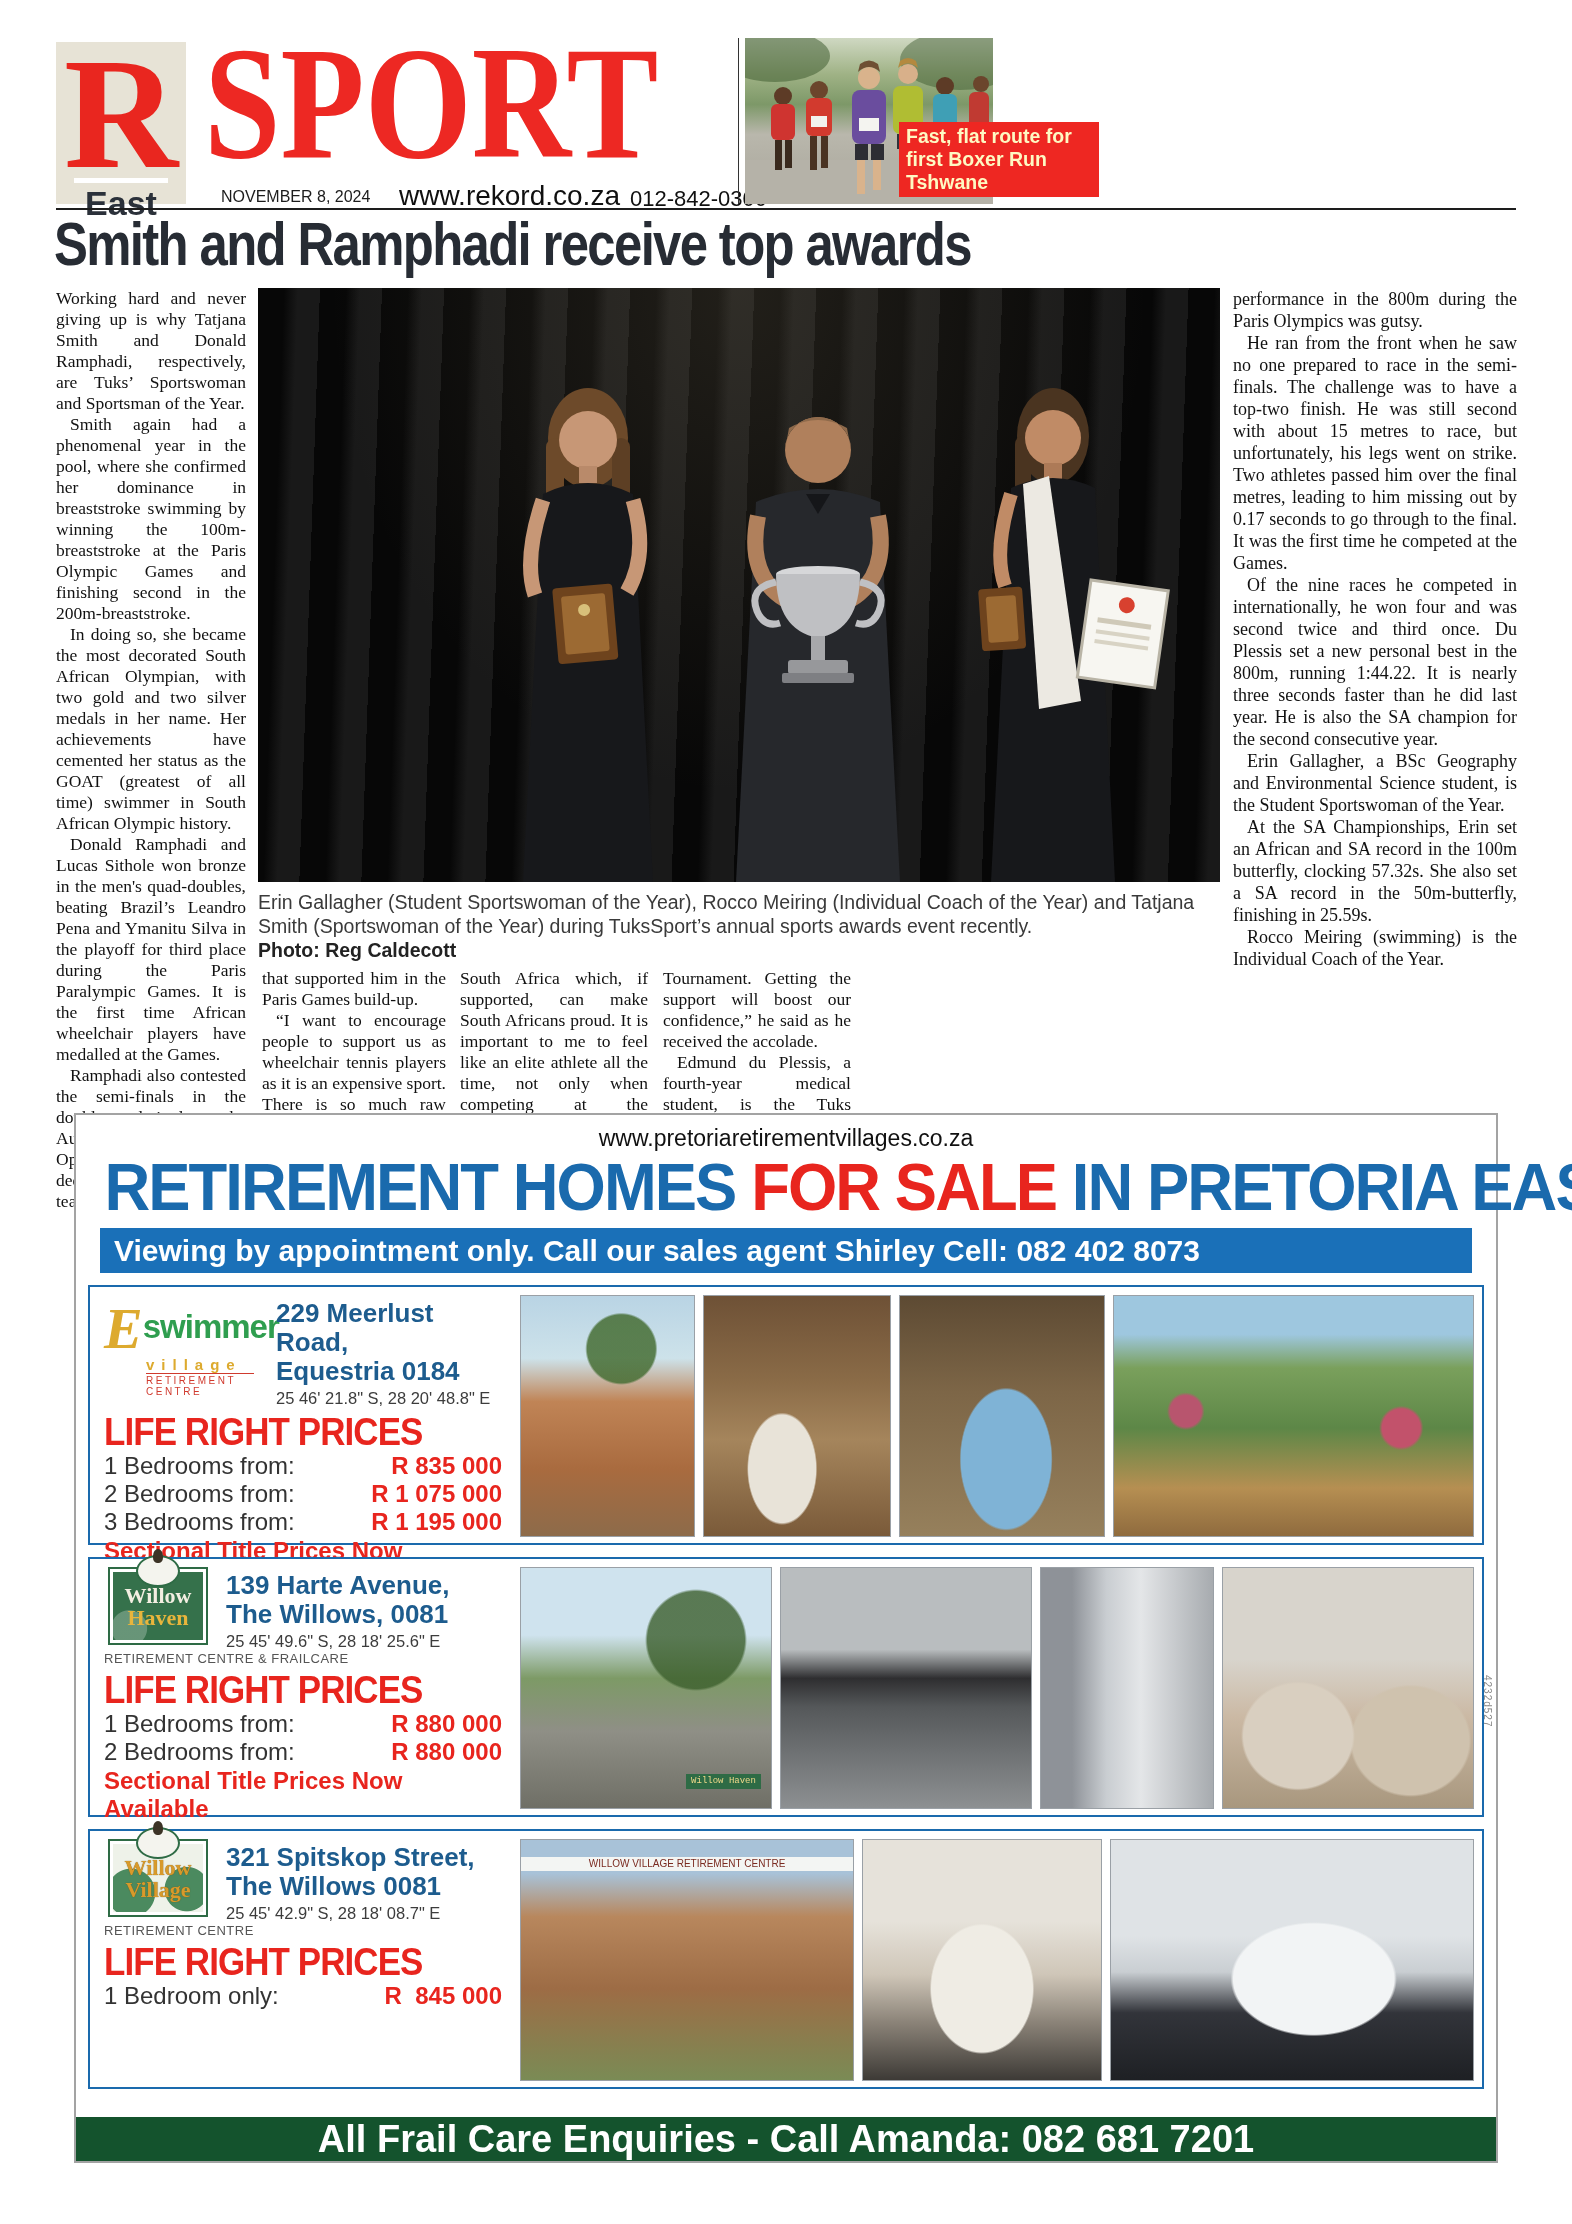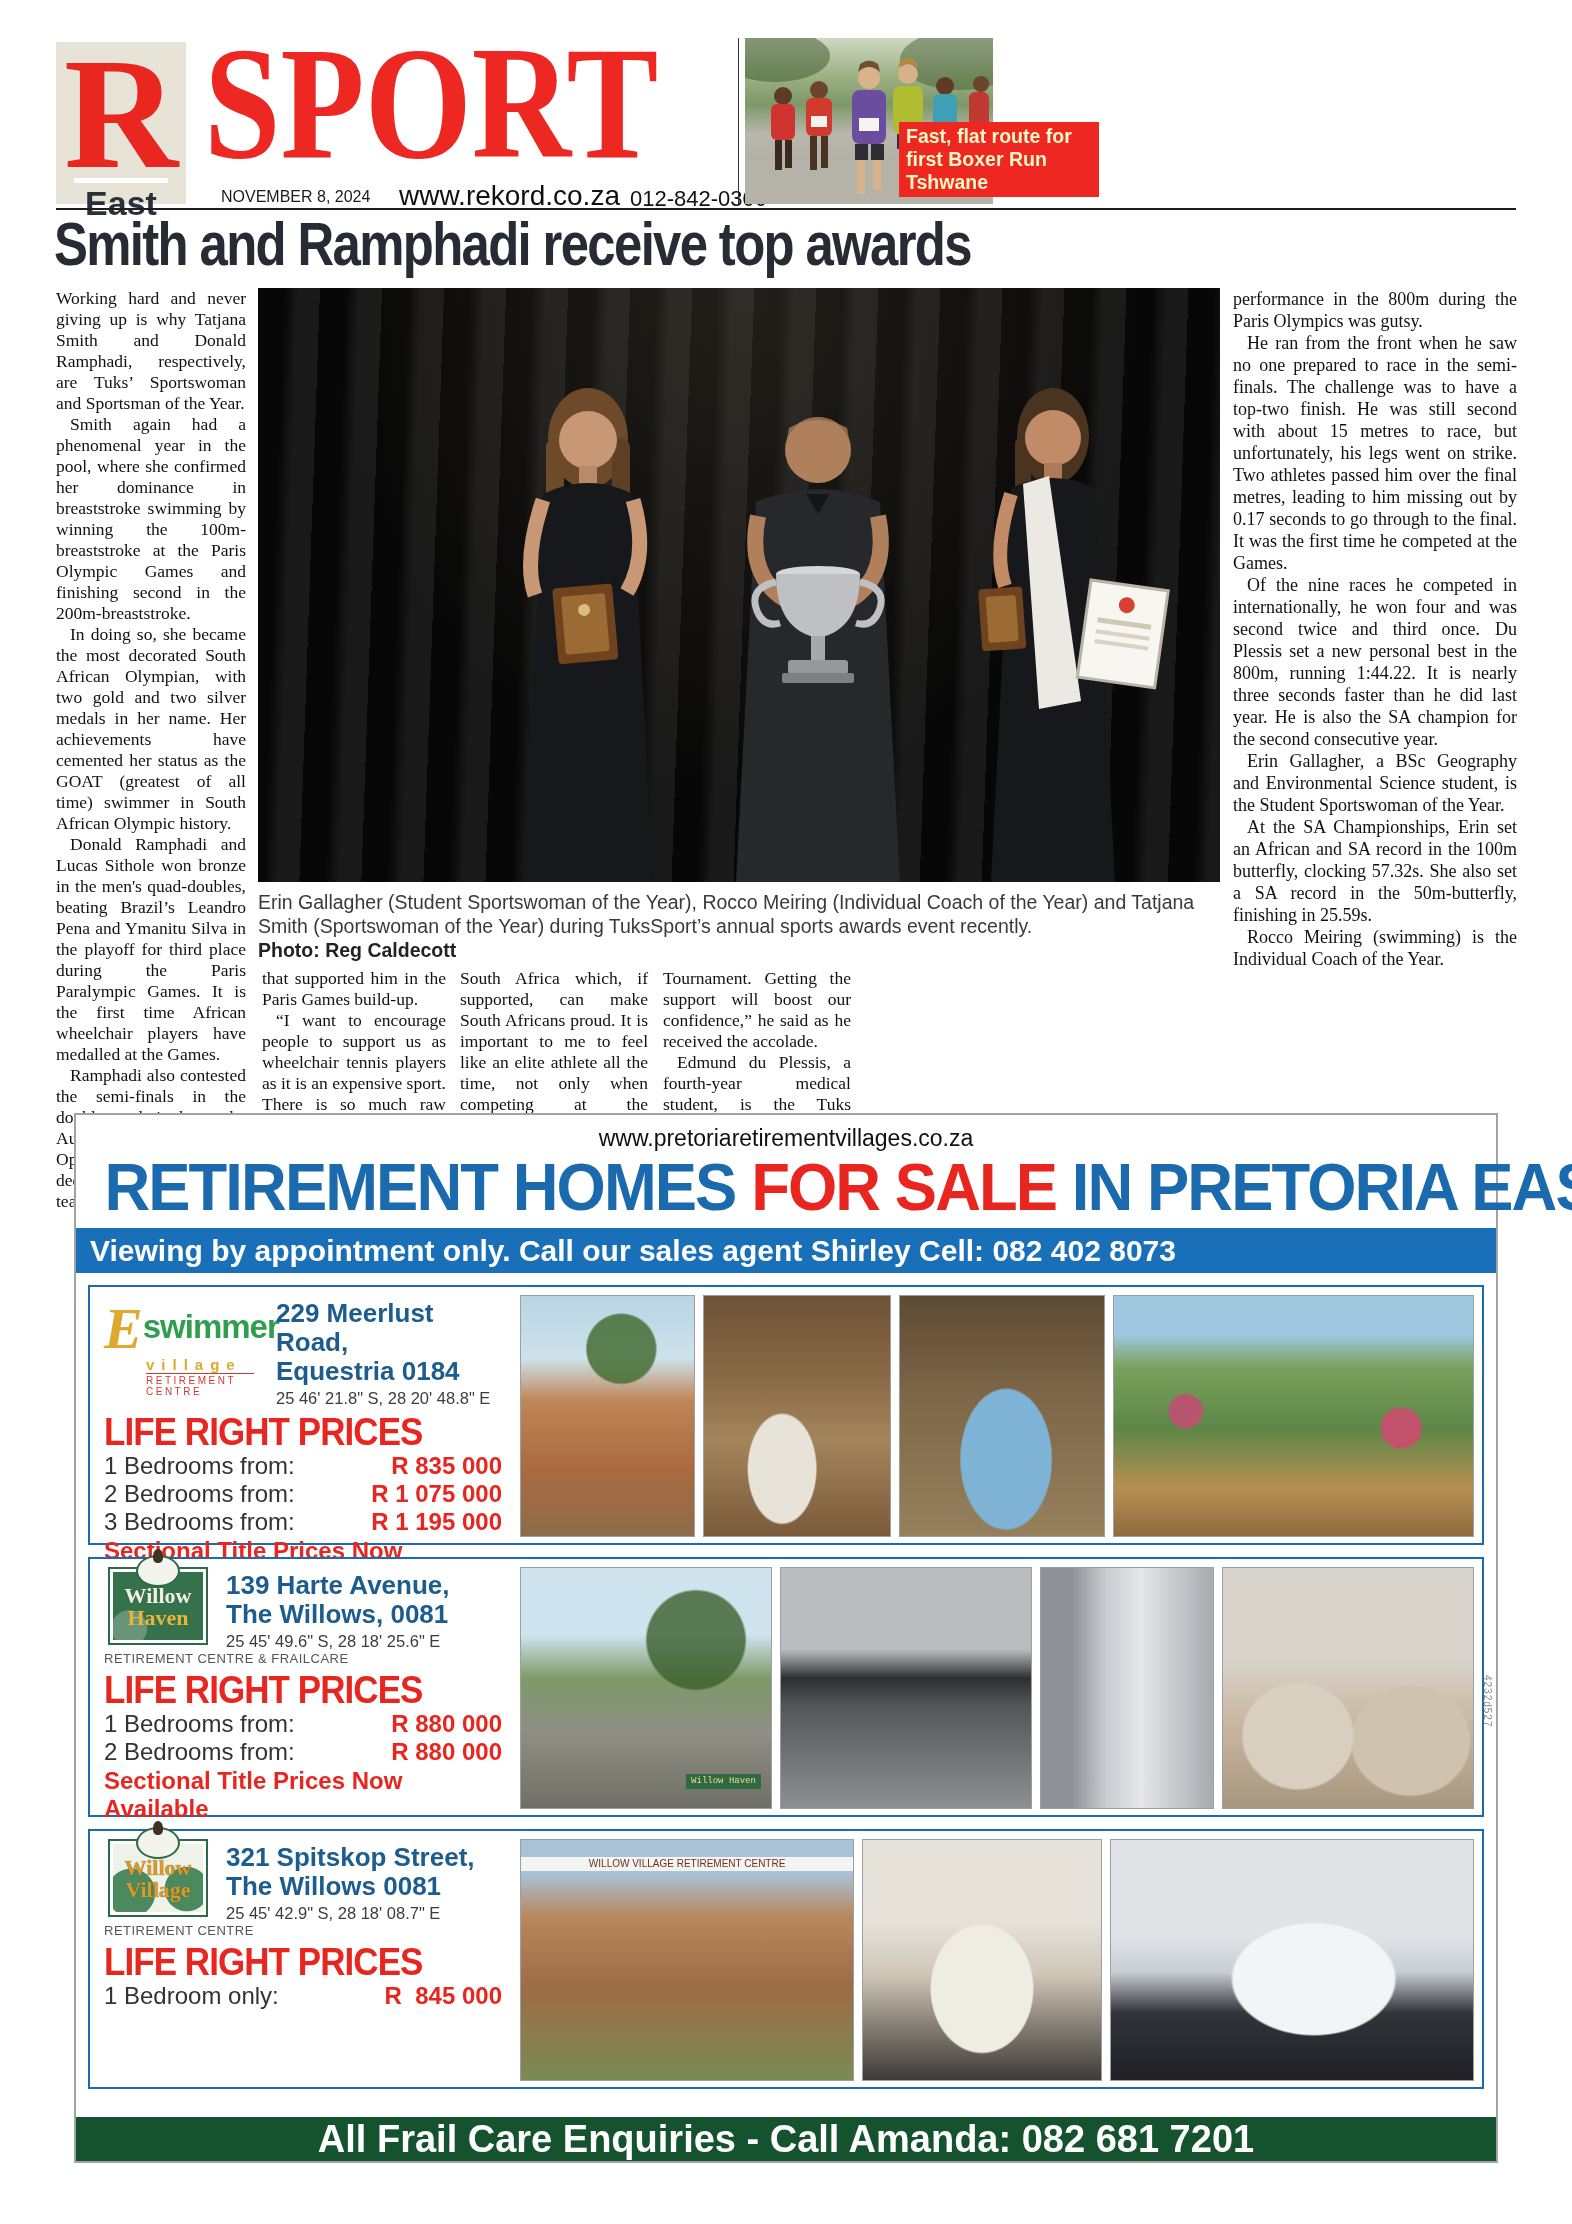--- a/index.html
+++ b/index.html
@@ -48,21 +48,21 @@
   .caption{position:absolute;left:202px;top:602px;width:966px;font-family:"Liberation Sans",sans-serif;
            font-size:19.5px;line-height:24px;color:#3a3a3a;}
   .caption .credit{font-weight:bold;color:#222;display:block;}
 
   
   .ad{position:absolute;left:74px;top:1113px;width:1420px;height:1046px;border:2px solid #a3a3a3;background:#fff;}
   .ad-url{text-align:center;font-family:"Liberation Sans",sans-serif;font-size:23px;color:#101010;margin-top:10px;}
   .ad-head{text-align:center;font-family:"Liberation Sans",sans-serif;font-weight:bold;font-size:66px;line-height:70px;
            letter-spacing:-2px;color:#1a6aad;transform:scaleX(0.96);transform-origin:center top;white-space:nowrap;}
   .ad-head .red{color:#e8251e;}
-  .view-bar{margin:6px 0 0;background:#1a70b8;color:#fff;font-family:"Liberation Sans",sans-serif;
+  .view-bar{margin:6px 24px 0;background:#1a70b8;color:#fff;font-family:"Liberation Sans",sans-serif;
             font-weight:bold;font-size:30px;line-height:45px;padding-left:14px;}
   .listing{position:relative;margin:12px 12px 0;border:2px solid #1a6aad;height:256px;background:#fff;}
   .l-info{position:absolute;left:14px;top:8px;width:404px;font-family:"Liberation Sans",sans-serif;}
   .l-top{display:flex;gap:14px;align-items:flex-start;min-height:88px;}
   .l-addr{padding-top:4px;}
   .l-addr .a{font-weight:bold;color:#1d5c8e;font-size:26px;line-height:29px;display:block;}
   .l-coords{font-size:16.5px;color:#3c3c3c;margin-top:3px;display:block;}
   .l-prices-title{font-weight:bold;color:#e8251e;font-size:38px;line-height:40px;letter-spacing:-1px;
                   transform:scaleX(0.92);transform-origin:left;margin-top:4px;white-space:nowrap;}
   .l-row{display:flex;width:398px;font-size:24px;line-height:28px;}

